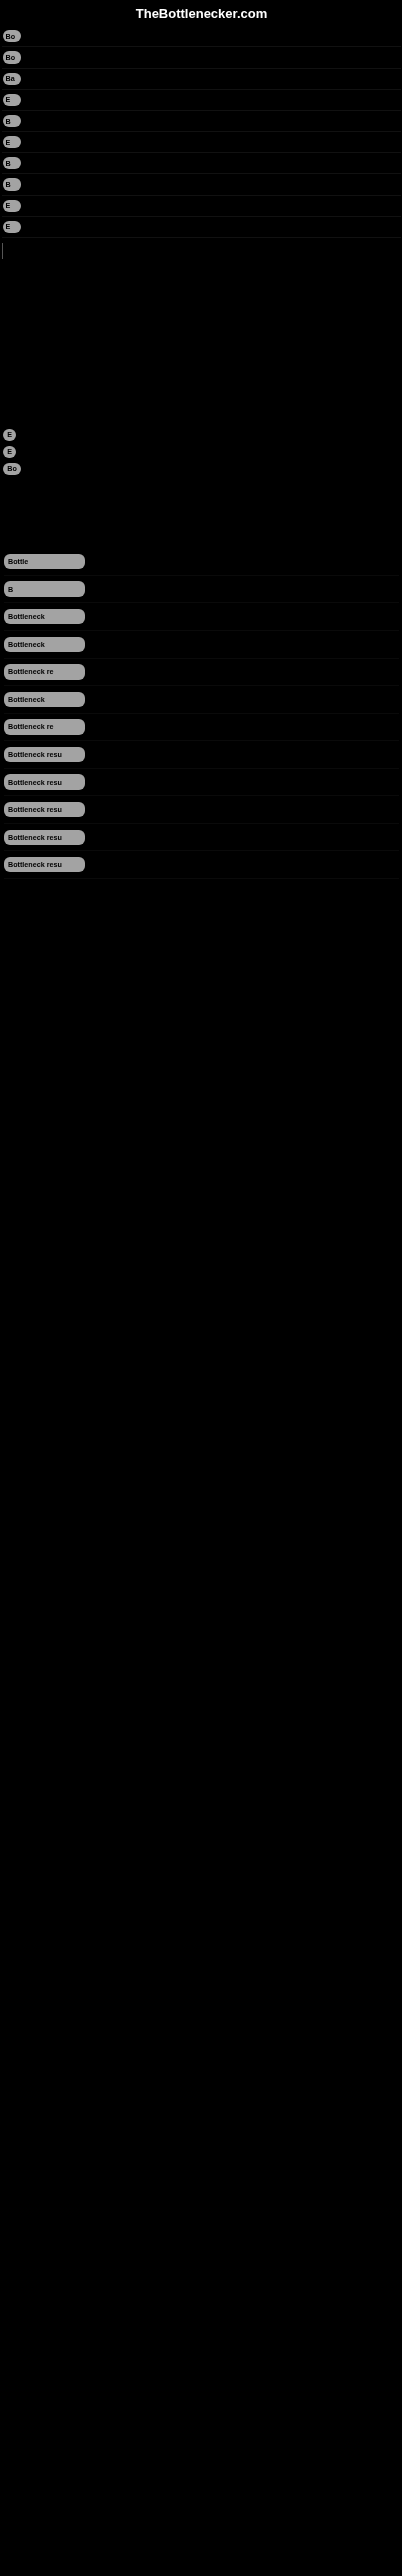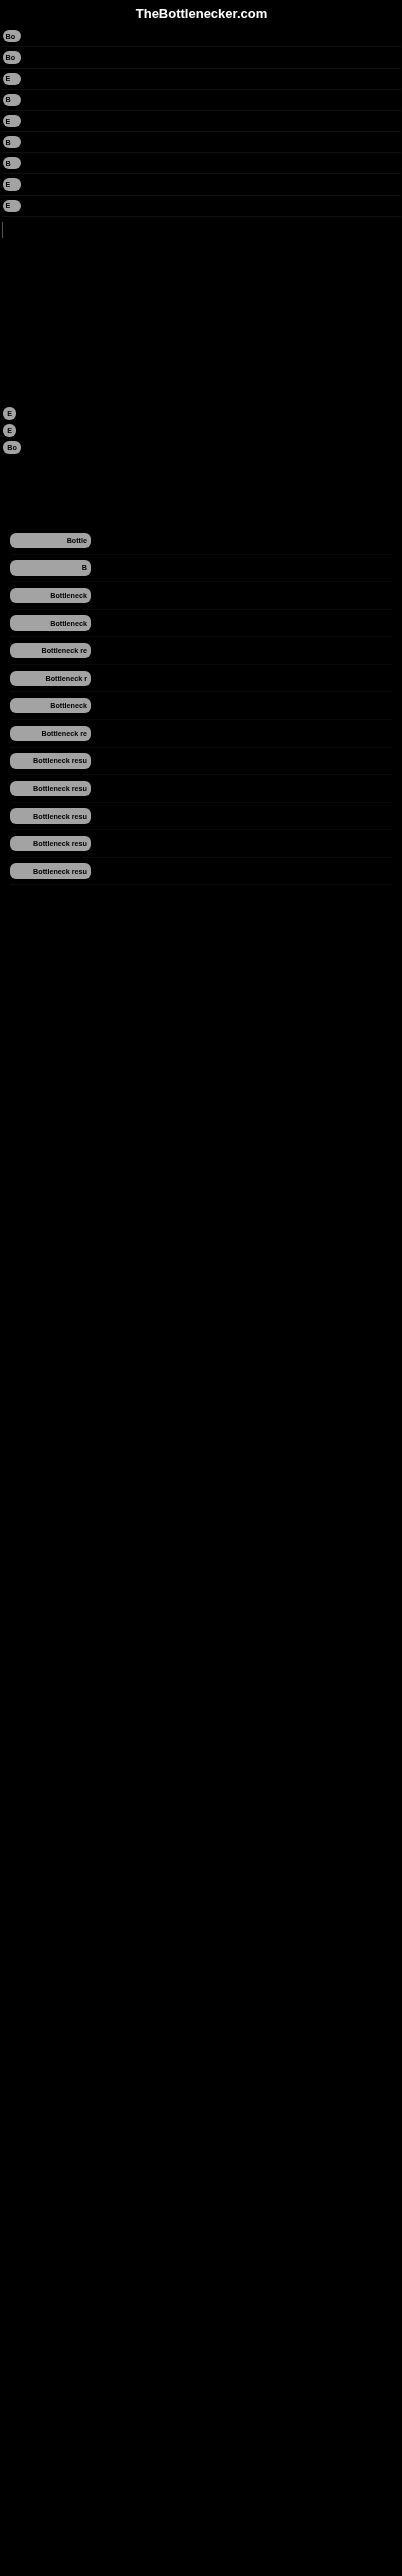--- a/index.html
+++ b/index.html
@@ -81,22 +81,21 @@
     }
 
     
     .blank-space {
       height: 161px;
       background: #000;
     }
 
     
     .bottom-results {
-      padding: 4px 10px;
-      text-align: right;
+      padding: 4px 4px;
     }
 
     .br-row {
       display: flex;
       align-items: center;
       padding: 5.6px 0;
       border-bottom: 0.8px solid #0a0a0a;
     }
 
     .br-row .badge {
@@ -113,20 +112,23 @@
 
 <div class="top-items">
 
 <div class="top-item">
       <span class="badge">Bo</span>
     </div>
     <div class="top-item">
       <span class="badge">Bo</span>
     </div>
     <div class="top-item">
+      <span class="badge">Ba</span>
+    </div>
+    <div class="top-item">
       <span class="badge">E</span>
     </div>
     <div class="top-item">
       <span class="badge">B</span>
     </div>
     <div class="top-item">
       <span class="badge">E</span>
     </div>
     <div class="top-item">
       <span class="badge">B</span>
@@ -170,23 +172,20 @@
     <div class="br-row">
       <span class="badge">Bottleneck</span>
     </div>
     <div class="br-row">
       <span class="badge">Bottleneck</span>
     </div>
     <div class="br-row">
       <span class="badge">Bottleneck re</span>
     </div>
     <div class="br-row">
-      <span class="badge">Bottleneck r</span>
-    </div>
-    <div class="br-row">
       <span class="badge">Bottleneck</span>
     </div>
     <div class="br-row">
       <span class="badge">Bottleneck re</span>
     </div>
     <div class="br-row">
       <span class="badge">Bottleneck resu</span>
     </div>
     <div class="br-row">
       <span class="badge">Bottleneck resu</span>

